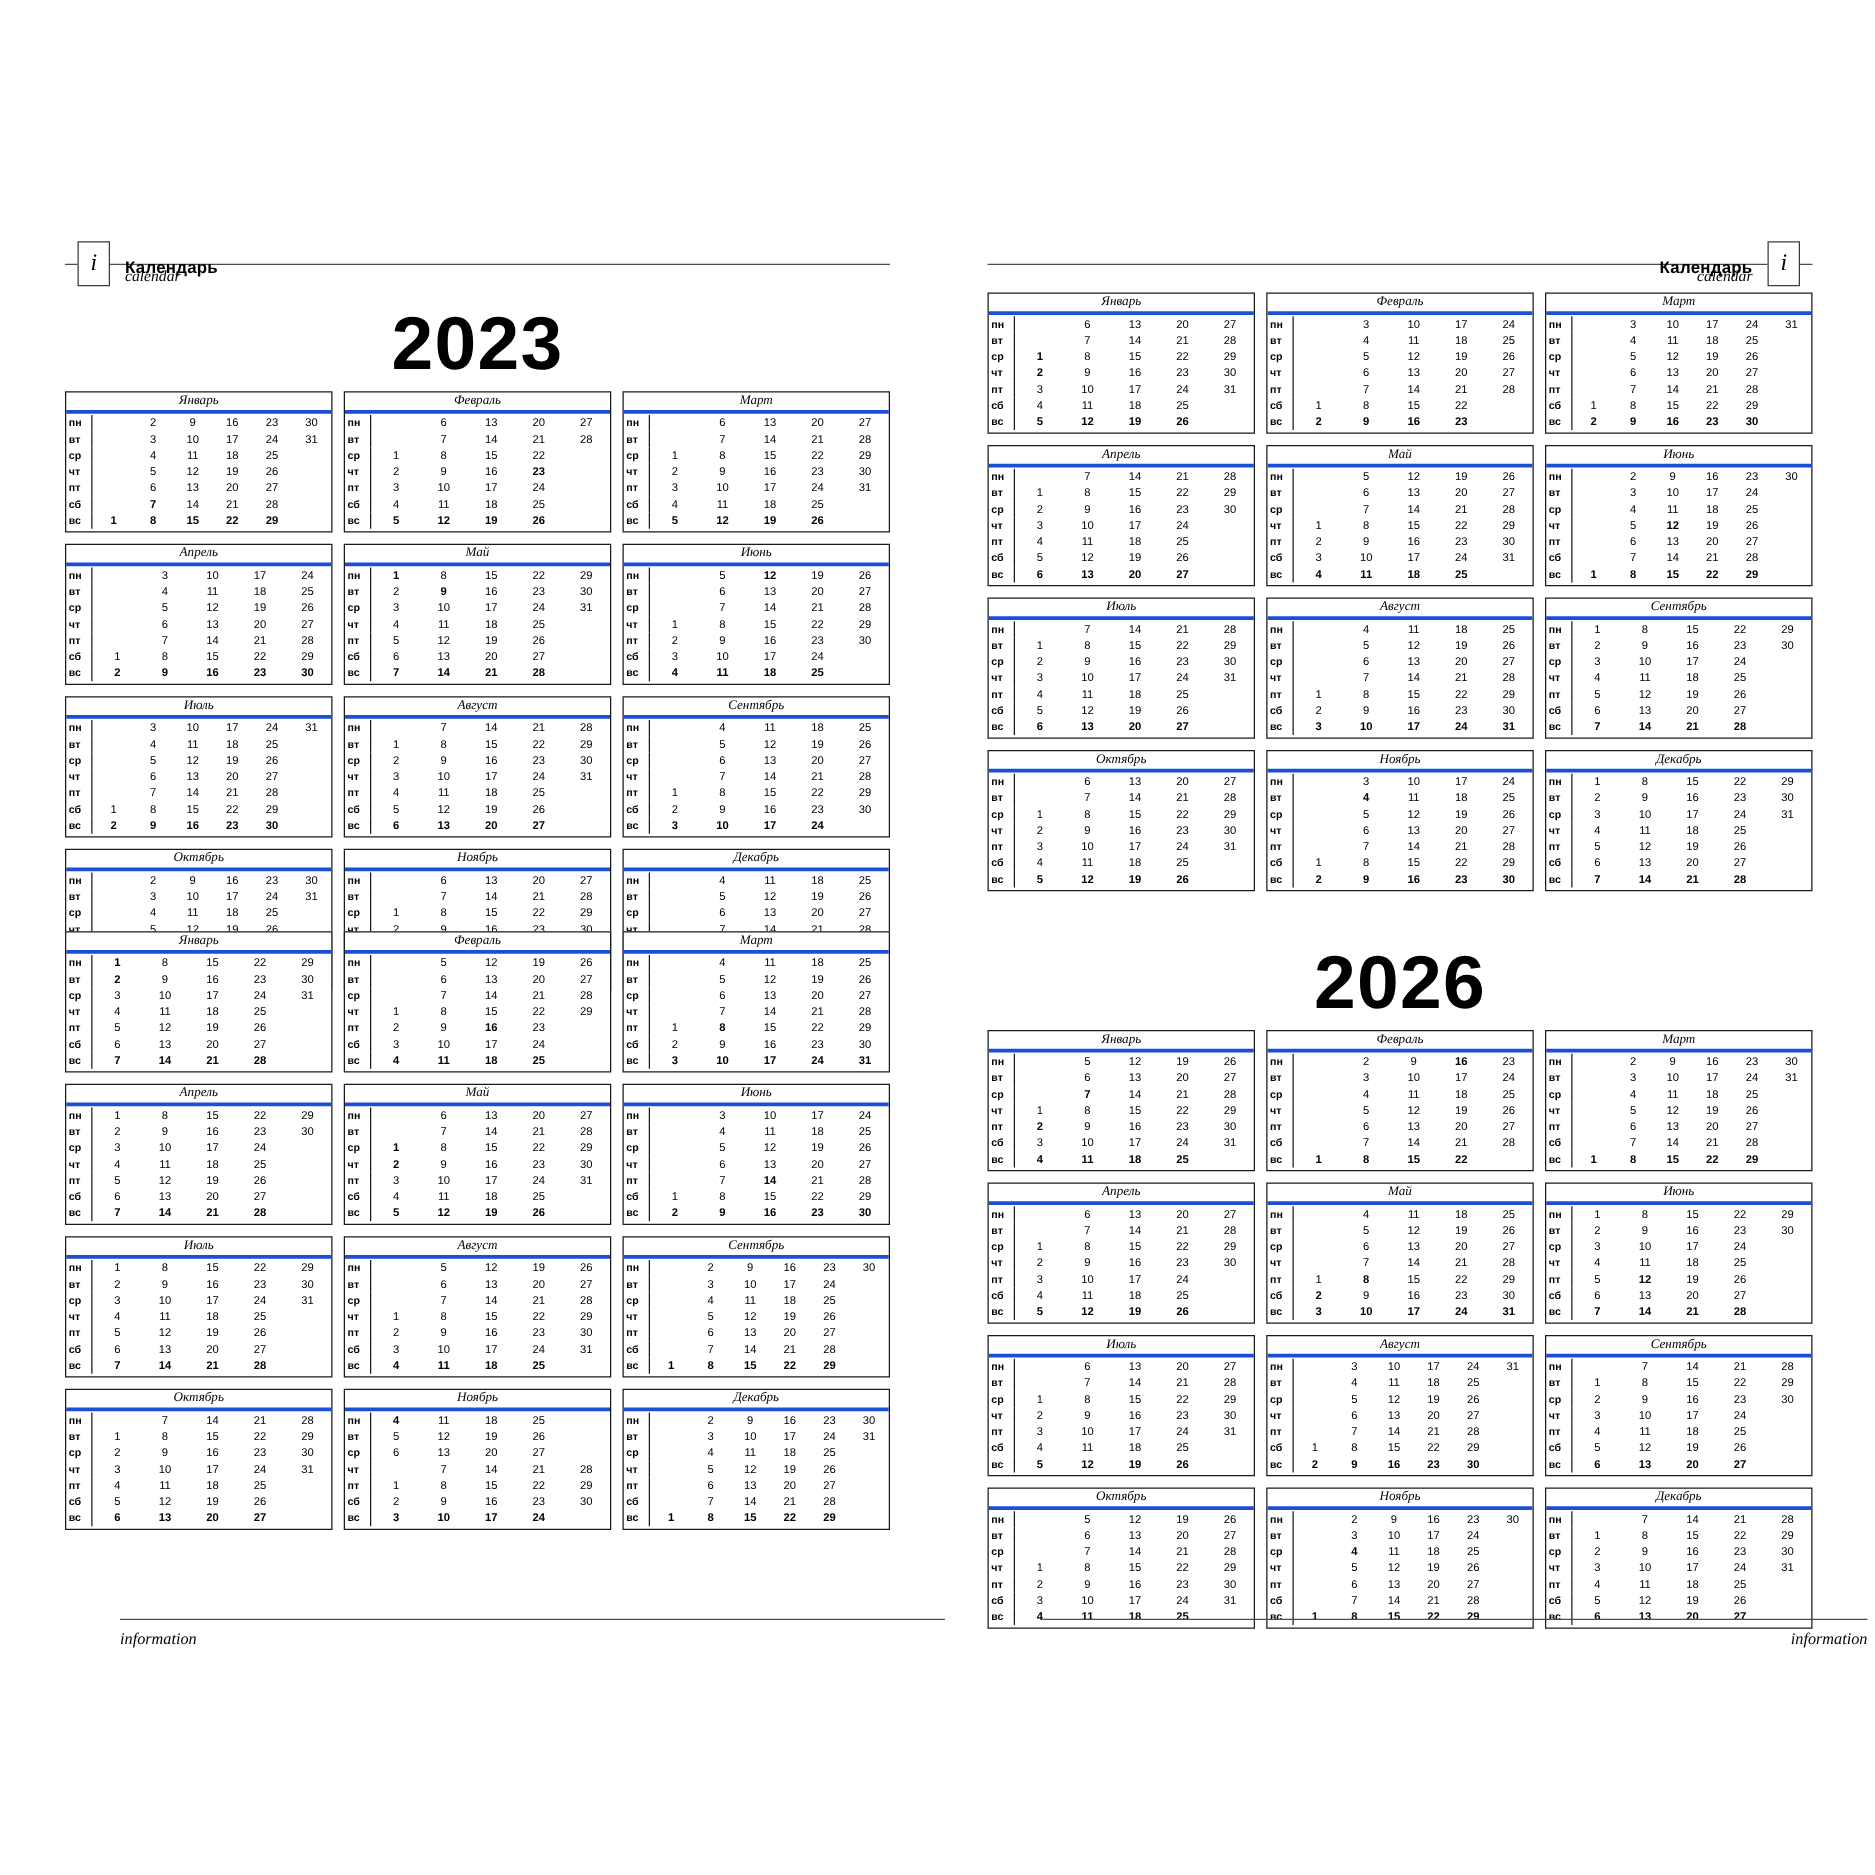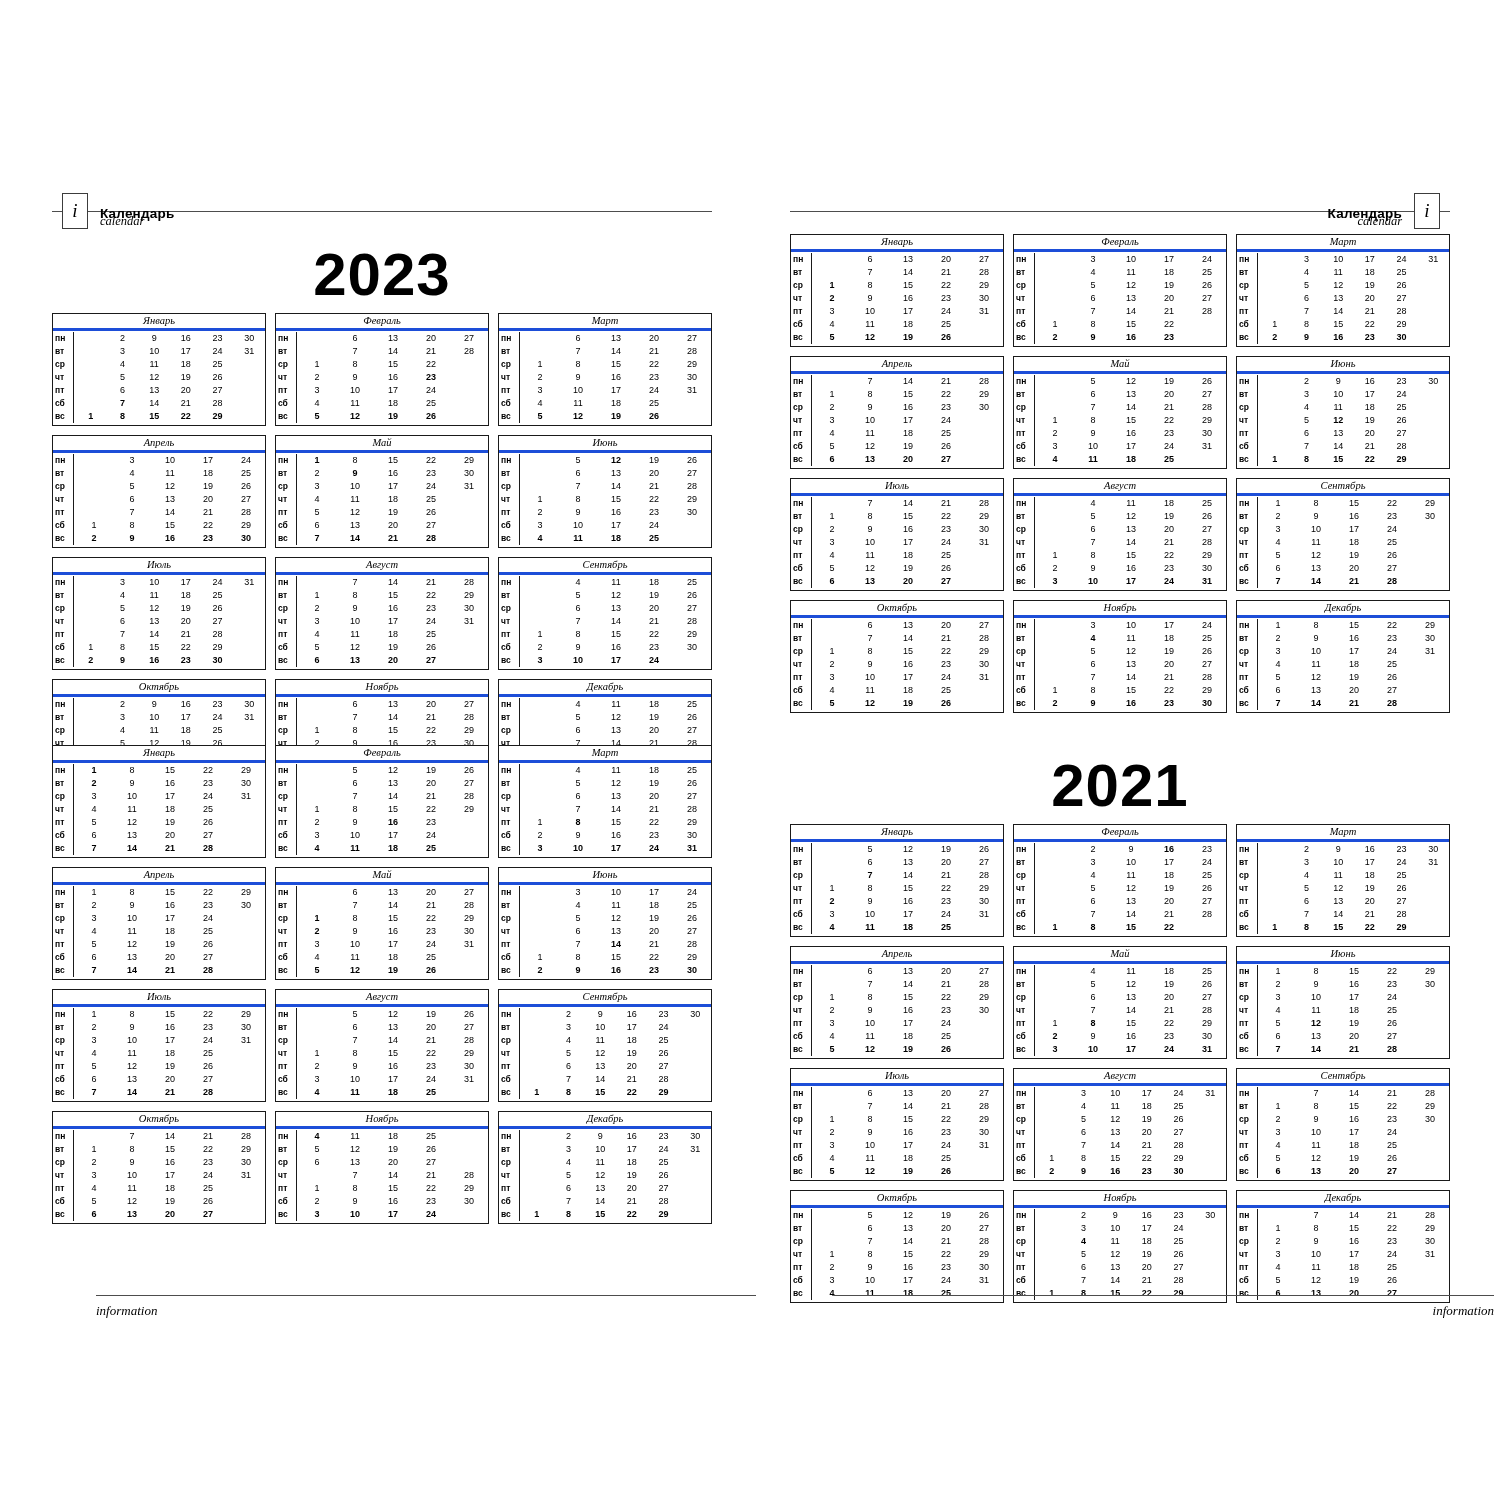--- a/index.html
+++ b/index.html
@@ -2950,21 +2950,21 @@
                   <div class="cell"></div>
                 </div>
               </div>
             </div>
           </div>
         </div>
       </div>
   </div>
 
   <div class="half right" style="top:745px;height:560px;">
-    <div class="year">2021</div>
+    <div class="year">2026</div>
     <div class="months">
         <div class="qrow">
           <div class="month">
             <div class="mname">Январь</div>
             <div class="mbody">
               <div class="wrow">
                 <div class="wlbl">пн</div>
                 <div class="cells">
                   <div class="cell"></div>
                   <div class="cell">5</div>

